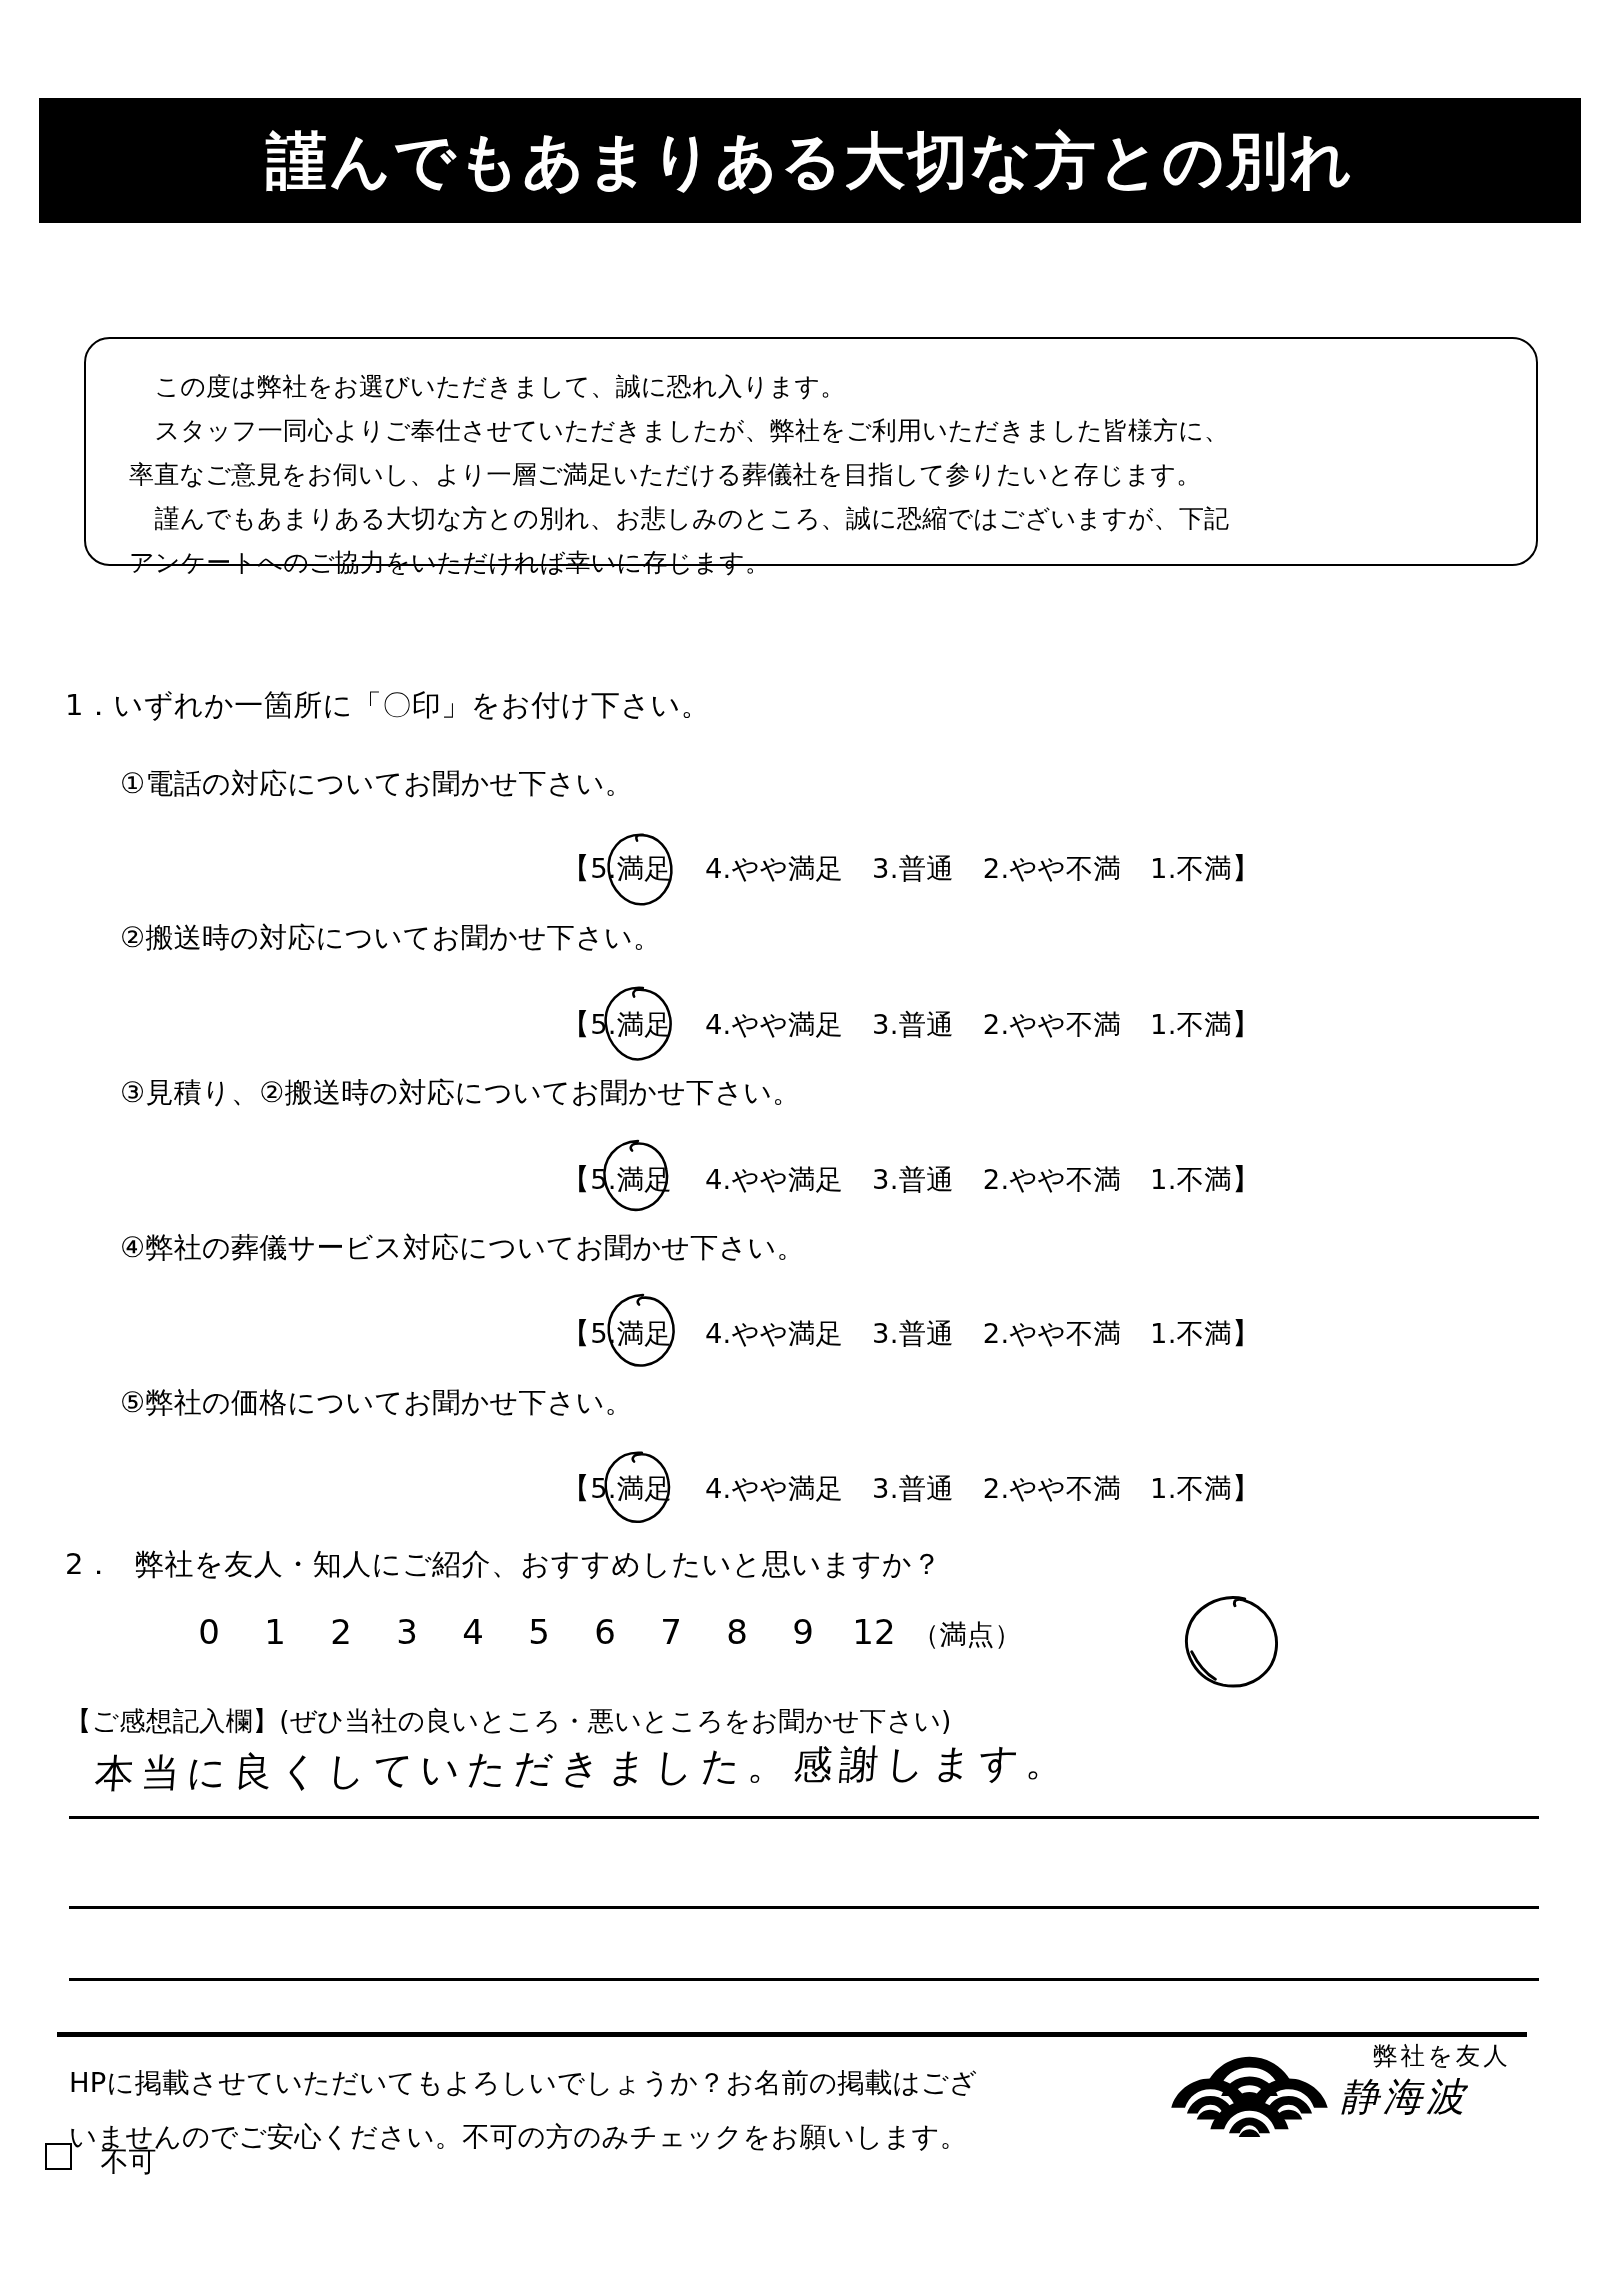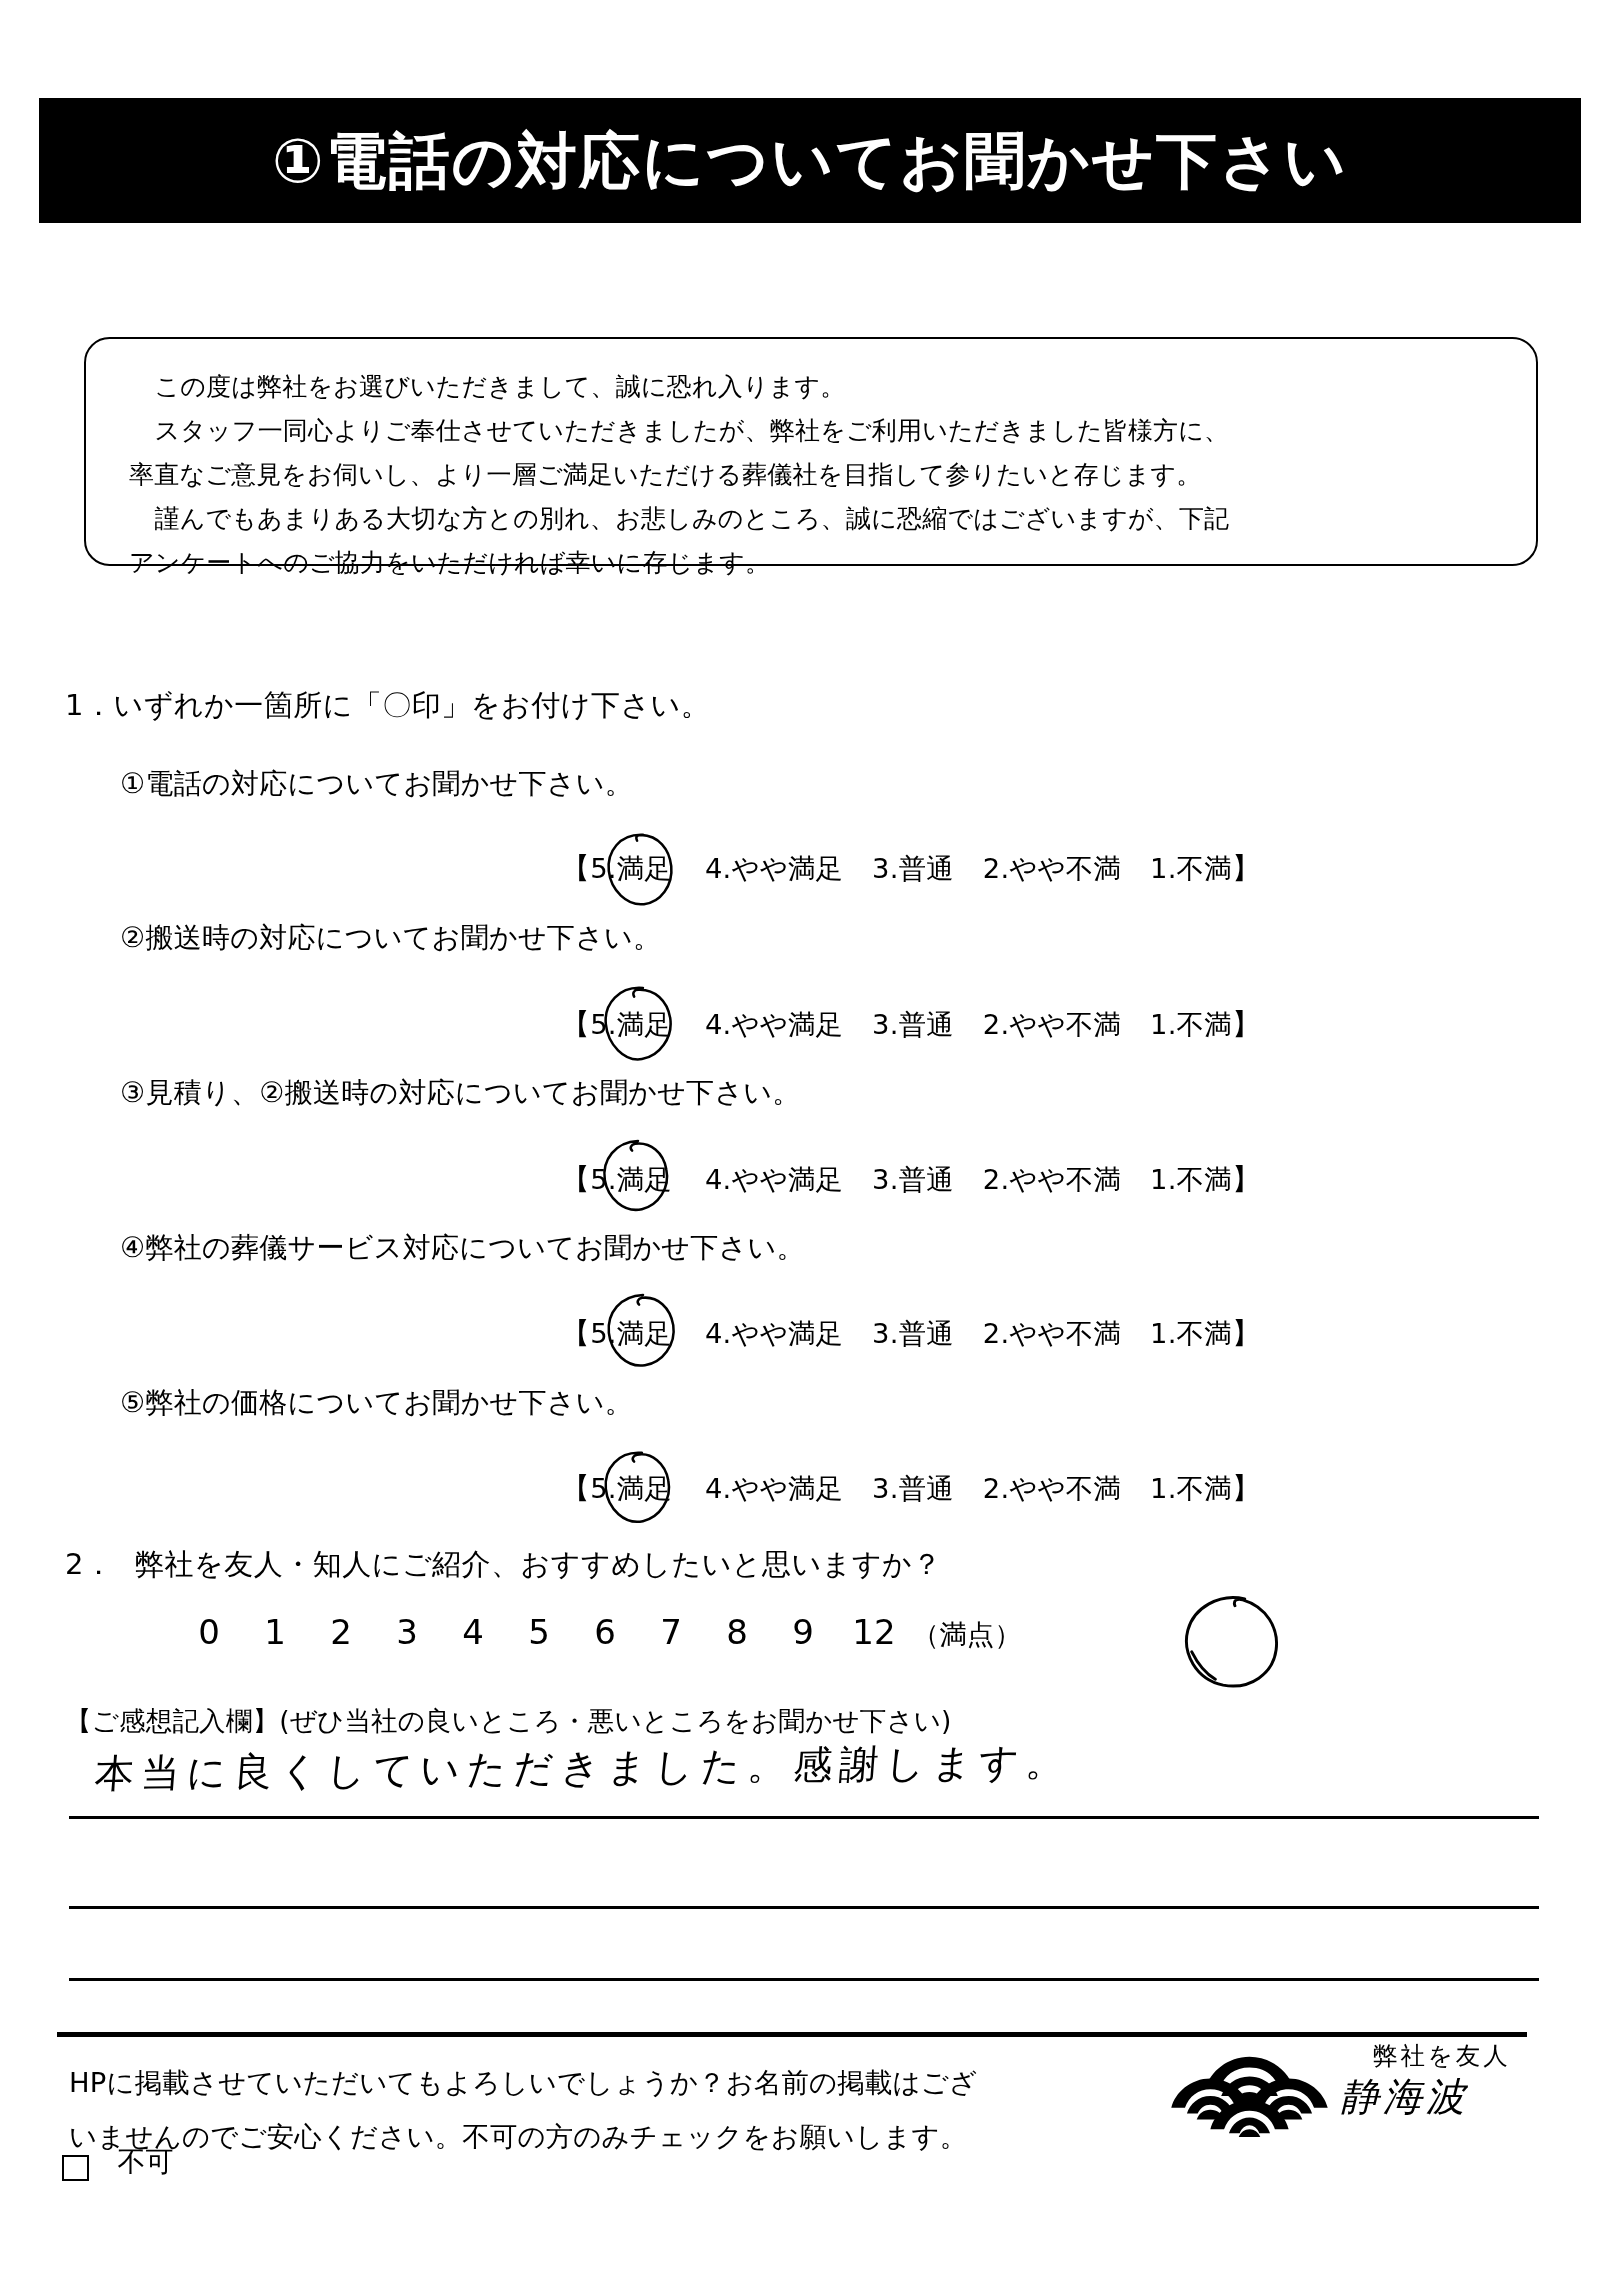--- a/index.html
+++ b/index.html
@@ -185,24 +185,24 @@
     left: 57px;
     top: 2050px;
     font-size: 27.4px;
     line-height: 42px;
     letter-spacing: 0.2px;
     white-space: nowrap;
   }
   .footer-text p { margin: 12px; }
   .checkbox-row {
     position: absolute;
-    left: 62px;
+    left: 45px;
     top: 2143px;
     display: flex;
-    align-items: flex-end;
+    align-items: flex-start;
     font-size: 28px;
   }
   .checkbox-box {
     width: 26.5px;
     height: 26.5px;
     border: 2.9px solid #000000;
     box-sizing: border-box;
     margin-right: 29px;
   }
 
@@ -241,21 +241,21 @@
     white-space: nowrap;
     font-style: italic;
   }
 </style>
 </head>
 <body>
 
 <div id="page">
 
   <div class="header-band">
-    <div class="header-title">①電話の対応についてお聞かせ下さい</div>
+    <div class="header-title">謹んでもあまりある大切な方との別れ</div>
   </div>
 
   <div class="intro-box">
     <div class="intro-text">
       <p class="indent1">この度は弊社をお選びいただきまして、誠に恐れ入ります。</p>
       <p class="indent1">スタッフ一同心よりご奉仕させていただきましたが、弊社をご利用いただきました皆様方に、</p>
       <p>率直なご意見をお伺いし、より一層ご満足いただける葬儀社を目指して参りたいと存じます。</p>
       <p class="indent1">謹んでもあまりある大切な方との別れ、お悲しみのところ、誠に恐縮ではございますが、下記</p>
       <p>アンケートへのご協力をいただければ幸いに存じます。</p>
     </div>

